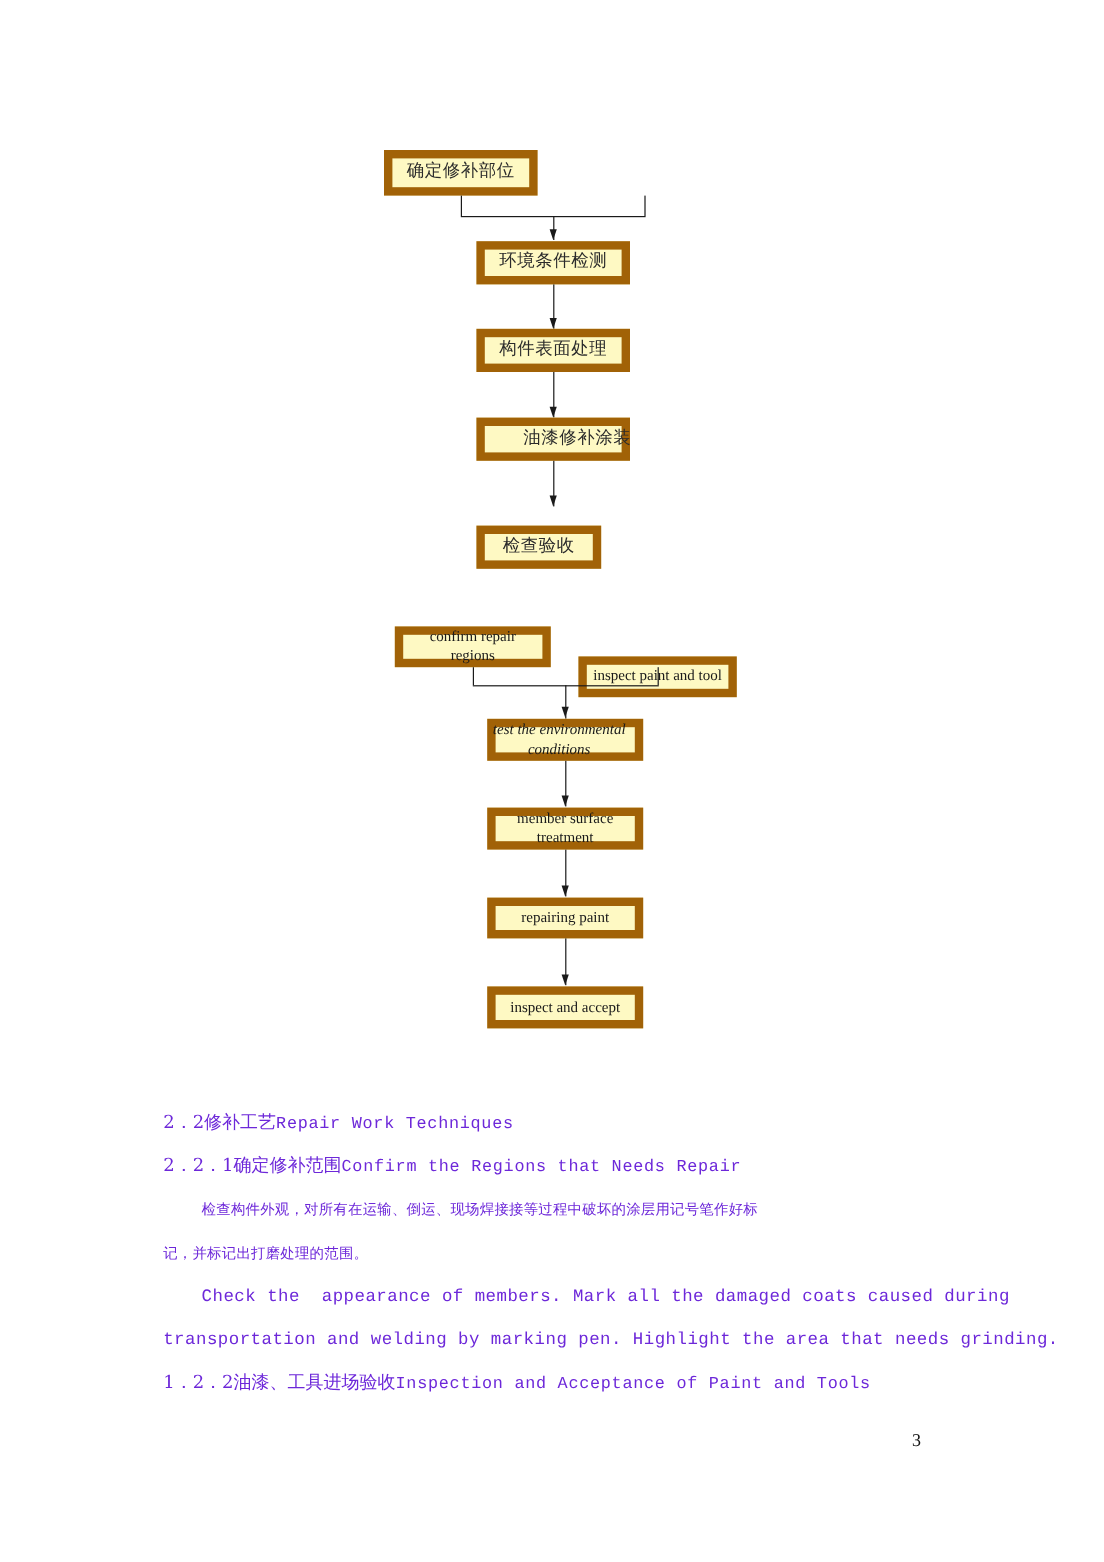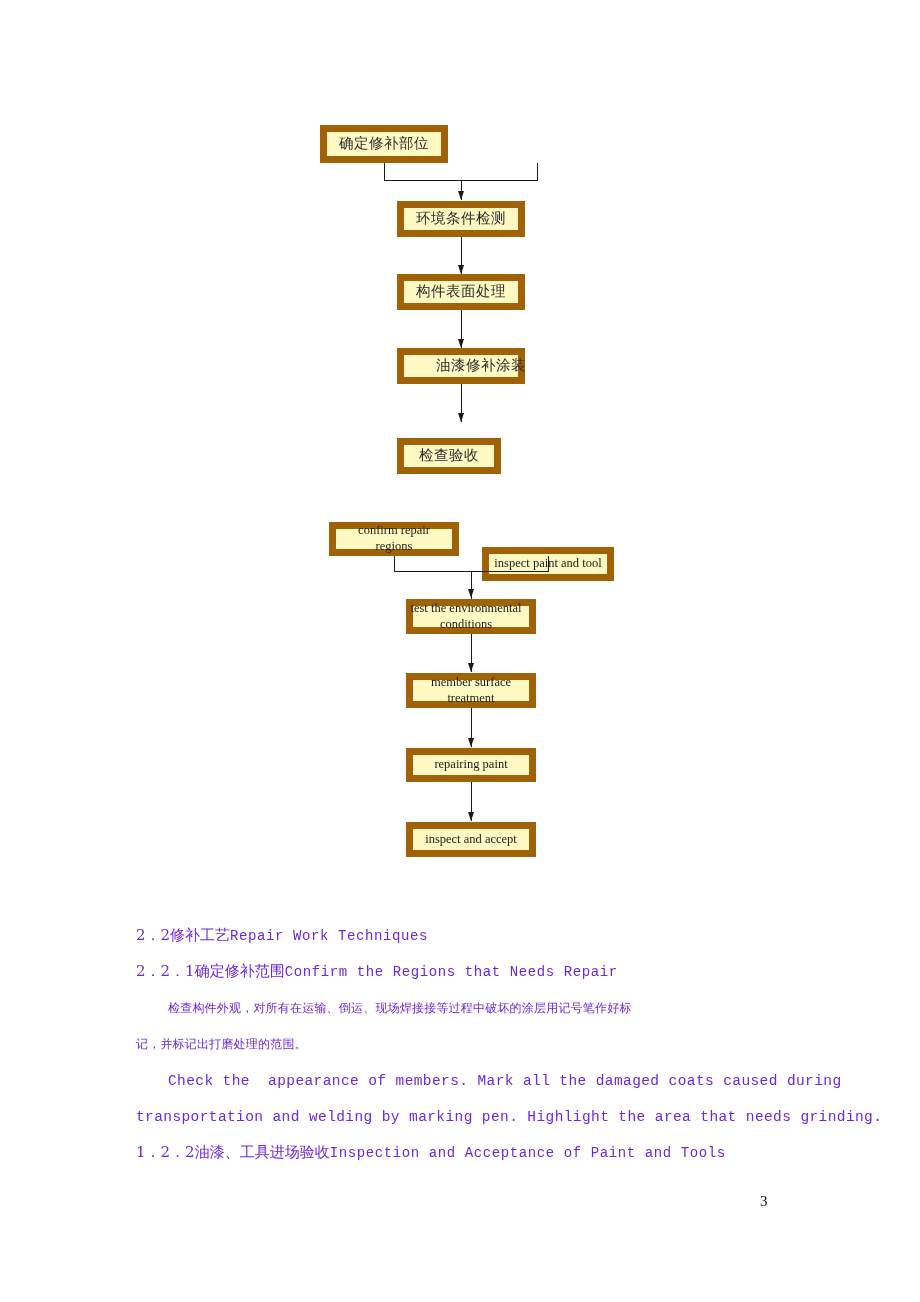--- a/index.html
+++ b/index.html
@@ -177,21 +177,21 @@
       <span>inspect paint and tool</span>
     </div>
 
     <div class="vline" style="left:390px; top:556px; height:15px;"></div>
     <div class="vline" style="left:544px; top:556px; height:15px;"></div>
     <div class="hline" style="left:390px; top:571px; width:155px;"></div>
     <div class="vline" style="left:467px; top:571px; height:28px;"></div>
     <div class="arrowhead" style="left:463.5px; top:589px;"></div>
 
     <div class="fbox wrap en-label" style="left:402px; top:599px; width:130px; height:35px;">
-      <span style="display:inline-block; width:150px; margin-left:-10px;">test the environmental conditions</span>
+      <span style="display:inline-block; width:150px; margin-left:-10px;font-style:italic;">test the environmental conditions</span>
     </div>
 
     <div class="vline" style="left:467px; top:634px; height:38px;"></div>
     <div class="arrowhead" style="left:463.5px; top:663px;"></div>
 
     <div class="fbox wrap en-label" style="left:402px; top:673px; width:130px; height:35px;">
       <span>member surface treatment</span>
     </div>
 
     <div class="vline" style="left:467px; top:708px; height:39px;"></div>

